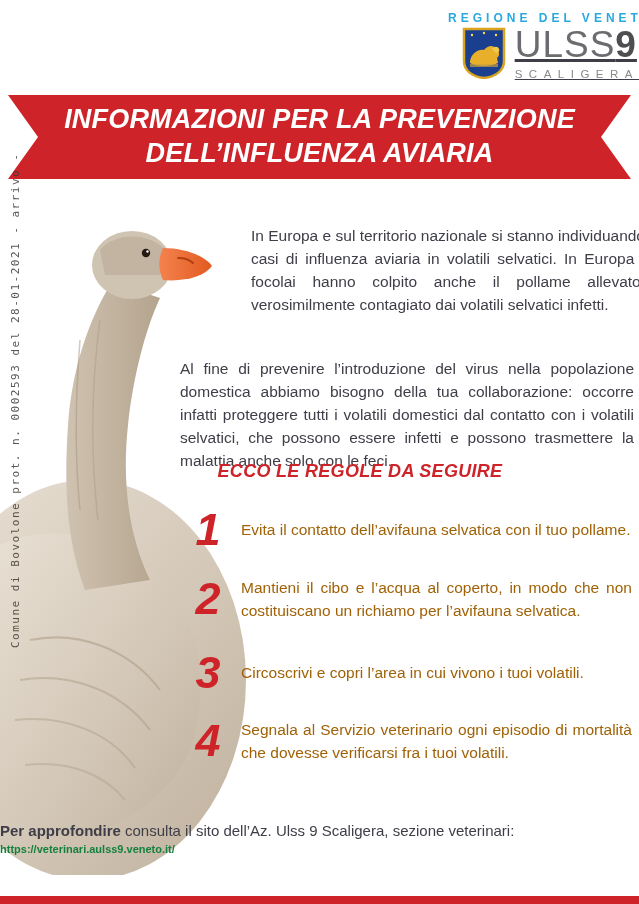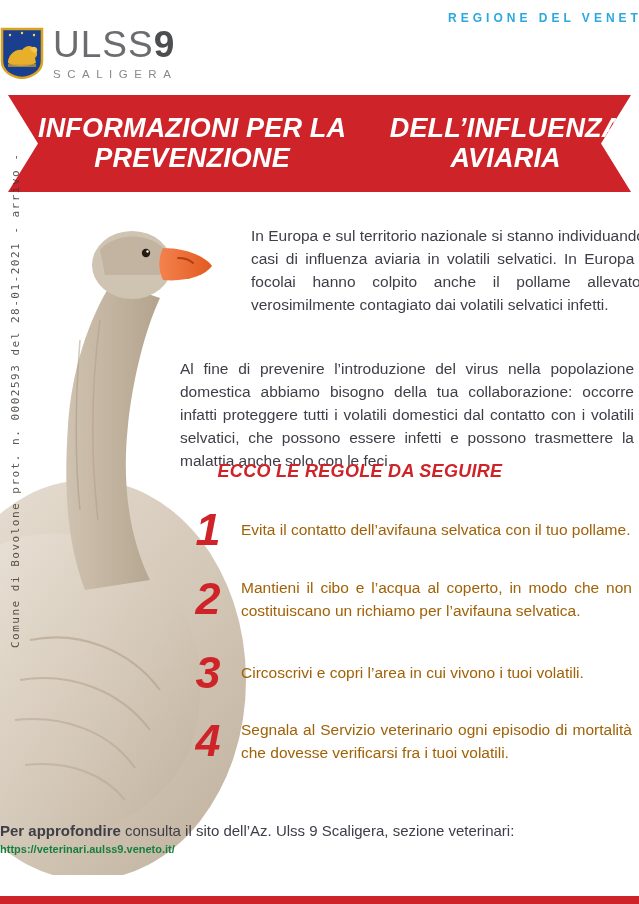--- a/index.html
+++ b/index.html
@@ -10,34 +10,34 @@
   }
 
   
   .region-line{
     position:absolute; top:11px; left:0; width:100%;
     text-align:right; font-size:12px; font-weight:bold;
     letter-spacing:4px; color:#2aa9e0;margin-left:16px;
   }
   .logo-row{
     position:absolute; top:27px; left:0; width:100%;
-    display:flex; justify-content:flex-start; align-items:flex-start; gap:9px;
+    display:flex; justify-content:flex-end; align-items:flex-start; gap:9px;text-decoration:underline;
   }
   .shield{ width:44px; height:52px; }
   .logo-text{ display:flex; flex-direction:column; align-items:flex-start; }
   .ulss{ font-size:37px; line-height:36px; letter-spacing:1px; color:#6b6c6f; font-weight:400; }
   .ulss b{ color:#4d4e50; font-weight:bold; }
   .scaligera{ font-size:11.5px; letter-spacing:6.5px; color:#87888b; margin-top:5px; }
 
   
   .banner{
-    position:absolute; top:95px; left:8px; right:8px; height:97px;
+    position:absolute; top:95px; left:8px; right:8px; height:84px;
     background:#ce2328;
     clip-path:polygon(0 0,100% 0,calc(100% - 30px) 50%,100% 100%,0 100%,30px 50%);
-    display:flex; flex-direction:row; justify-content:center; align-items:center;
+    display:flex; flex-direction:column; justify-content:center; align-items:center;
     gap:4px;
   }
   .banner-line{
     color:#ffffff; font-size:27px; font-weight:bold; font-style:italic;
     letter-spacing:0.2px; line-height:1.1; text-align:center;
   }
 
   
   .goose{ position:absolute; left:0; top:220px; width:260px; height:655px; }
 

